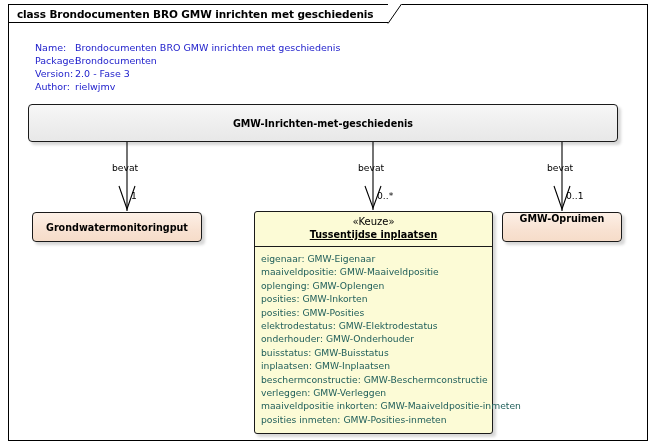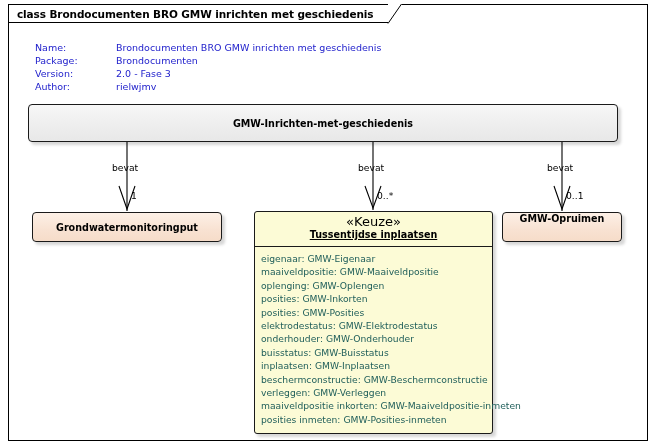--- a/index.html
+++ b/index.html
@@ -64,21 +64,20 @@
     position: absolute;
     left: 35px;
     top: 41px;
     font-size: 9.5px;
     color: #2222cc;
     line-height: 13px;
   }
   .meta-row {
     display: flex;
     white-space: nowrap;
-    gap: 41px;
   }
   .meta-label {
     width: 40px;
     flex: 0 0 40px;
     color: #2222cc;
   }
   .meta-value {
     color: #2222cc;
   }
 
@@ -107,21 +106,21 @@
     background: linear-gradient(to bottom, #f7f7f7 0%, #eeeeee 55%, #e8e8e8 100%);
     display: flex;
     align-items: center;
     justify-content: center;
   }
 
   
   #box-left {
     left: 32px;
     top: 212px;
-    width: 190px;
+    width: 170px;
     height: 30px;
     background: linear-gradient(to bottom, #fdf0e6 0%, #f8e2d2 60%, #f6dcc9 100%);
     display: flex;
     align-items: center;
     justify-content: center;
   }
 
   
   #box-right {
     left: 502px;
@@ -143,21 +142,21 @@
     border-radius: 3px;
     display: flex;
     flex-direction: column;
   }
   #center-header {
     padding: 4px 4px 5px 4px;
     border-bottom: 1.2px solid #1a1a1a;
     text-align: center;
   }
   #center-stereotype {
-    font-size: 13px;
+    font-size: 10px;
     color: #000000;
     line-height: 11px;
   }
   #center-name {
     font-size: 9.6px;
     font-weight: bold;
     color: #000000;
     text-decoration: underline;
     line-height: 13px;
     margin-top: 1px;

